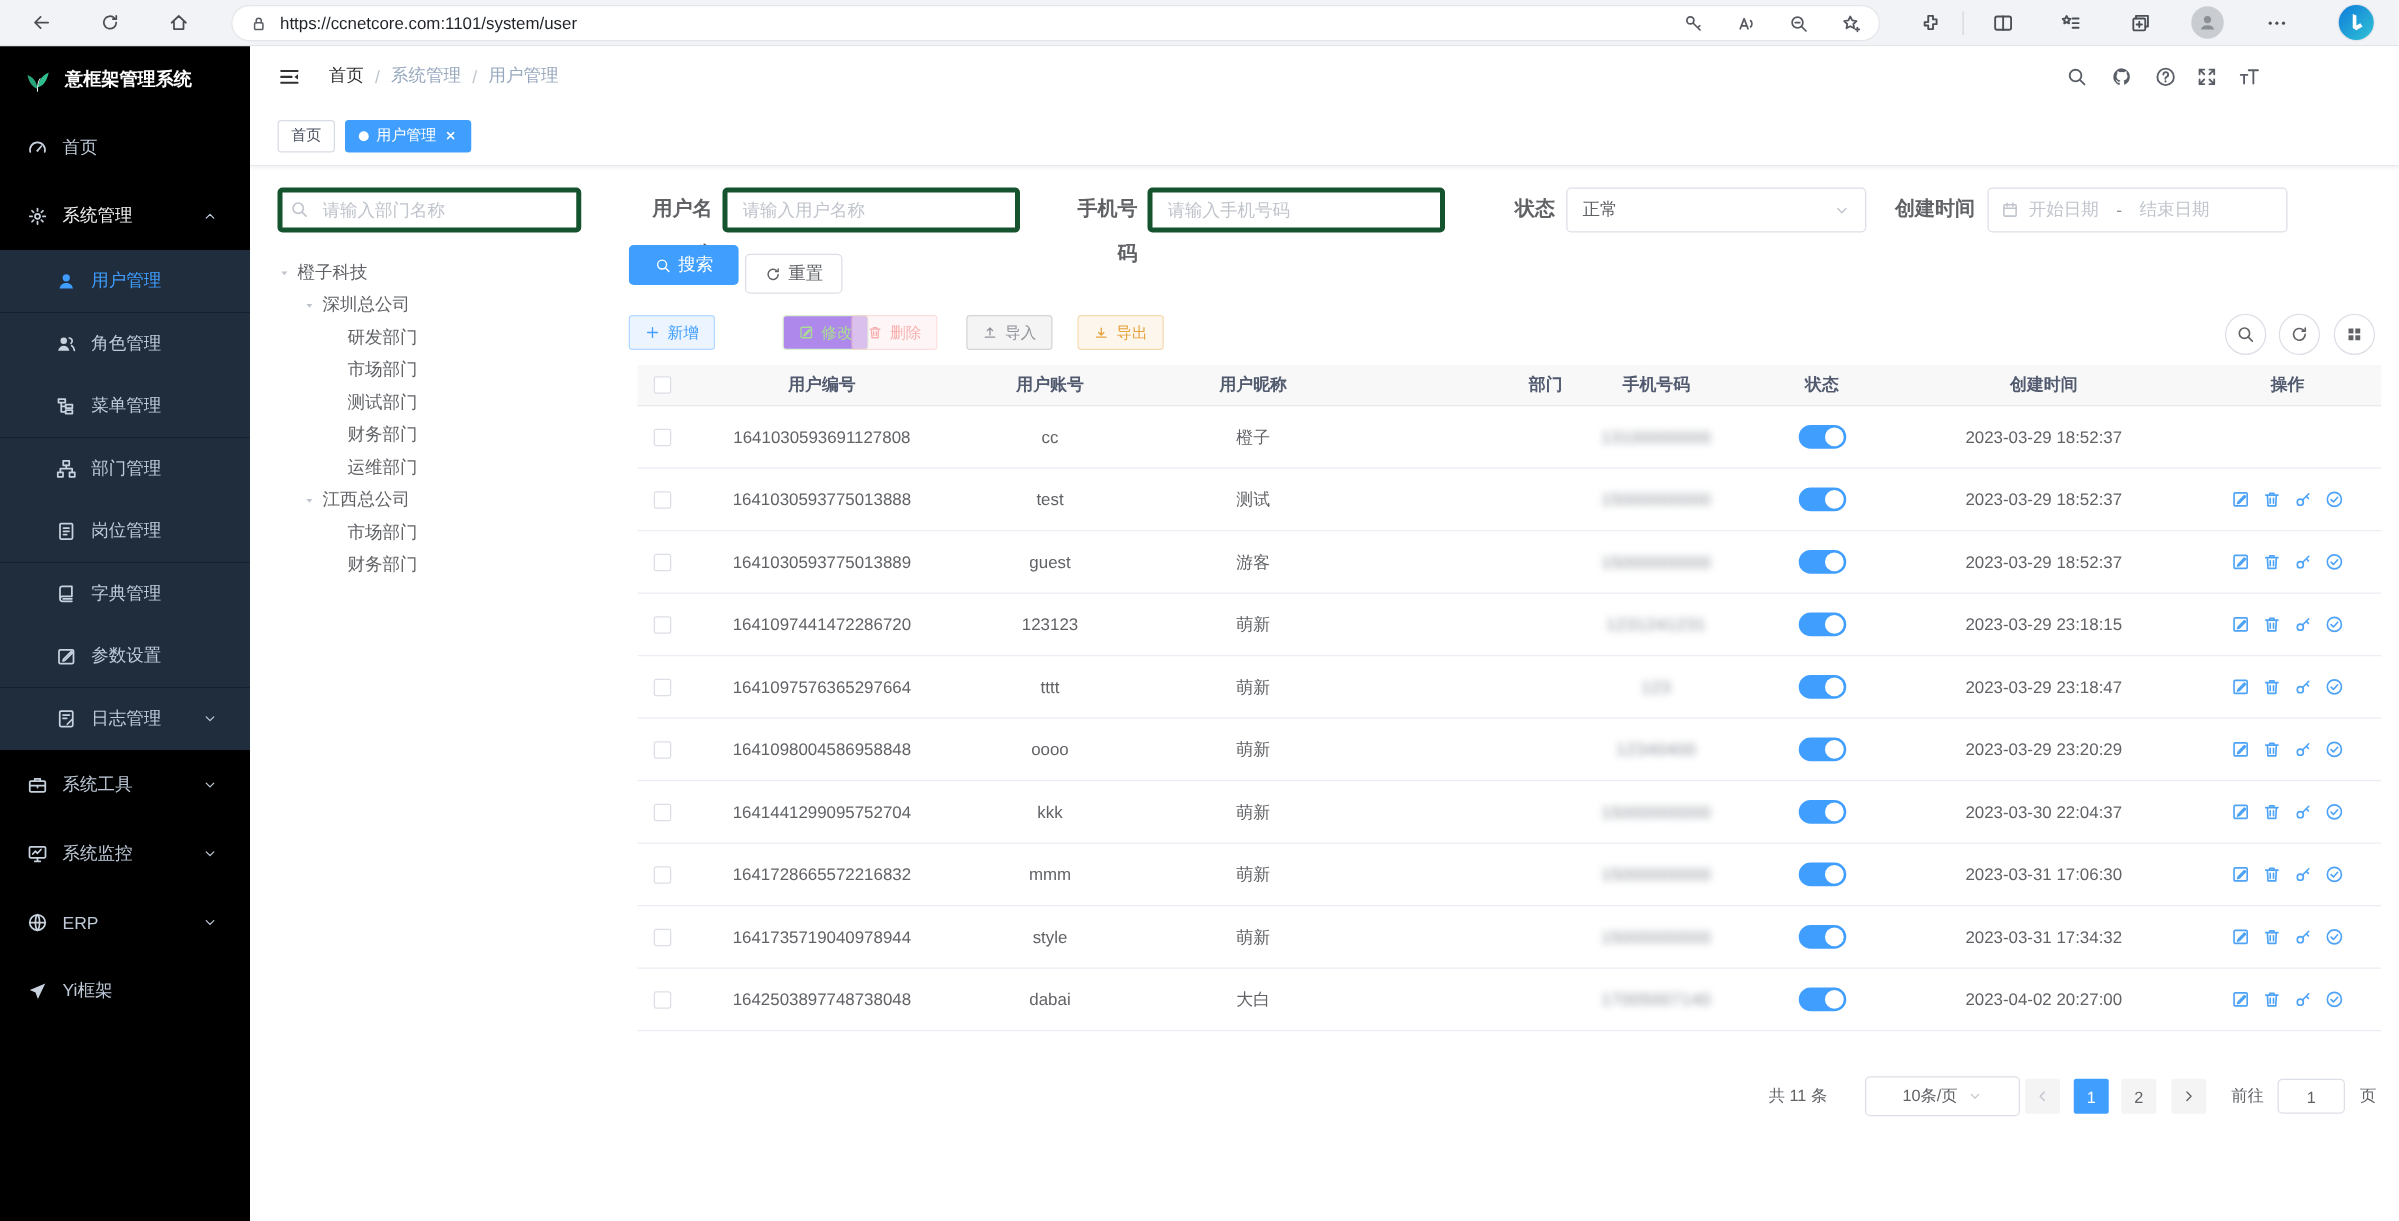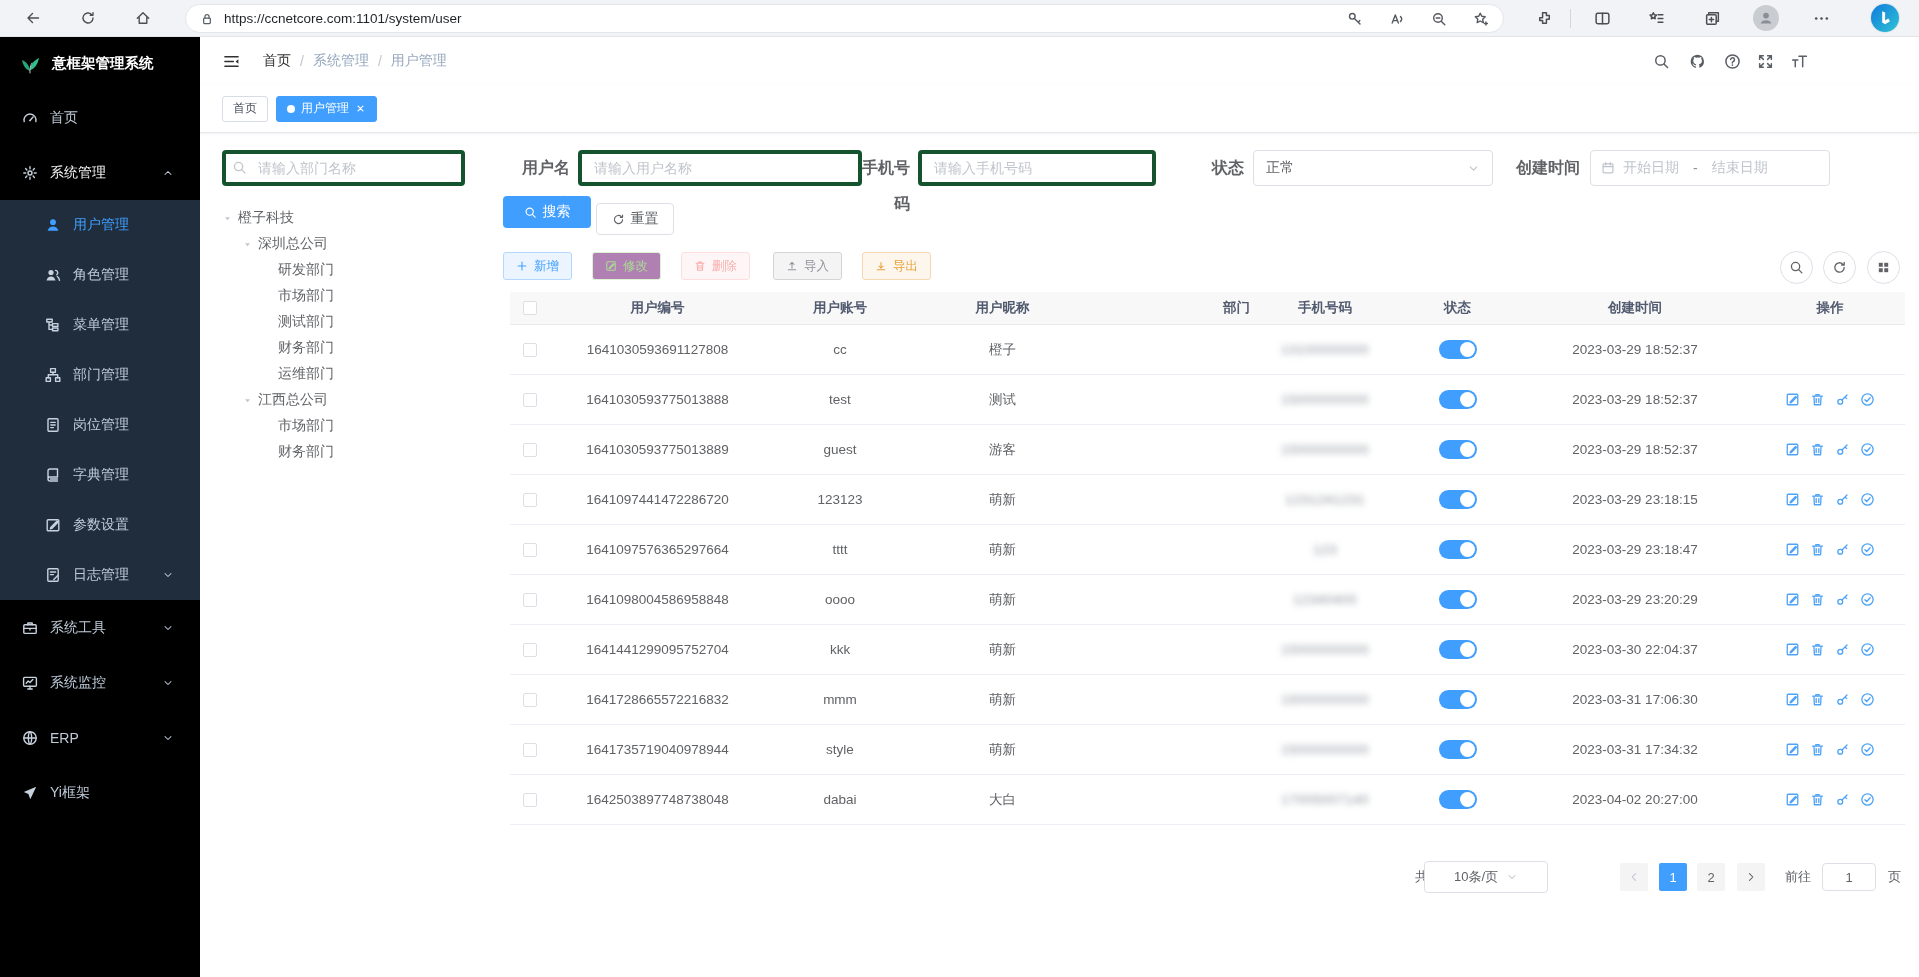--- a/index.html
+++ b/index.html
@@ -42,36 +42,36 @@
 .tab{height:26px;display:inline-flex;align-items:center;padding:0 10px;border:1px solid #d8dce5;background:#fff;color:#495060;font-size:12px;border-radius:3px;gap:6px;cursor:pointer}
 .tab.active{background:#409eff;border-color:#409eff;color:#fff}
 .tab-dot{width:8px;height:8px;border-radius:50%;background:#fff;display:inline-block}
 .tab-close{width:11px;height:11px;stroke-width:1.8}
 
 .f-label{position:absolute;top:150px;height:36px;line-height:36px;font-weight:bold;color:#606266;font-size:16px;text-align:right}
 .el-input{position:absolute;top:150px;height:36px;border:4px solid #14532d;border-radius:4px;background:#fff;font-size:14px;color:#606266;padding:0 12px;outline:none;font-family:inherit}
 .el-input::placeholder{color:#c0c4cc}
 #dept-search{left:222px;width:243px;padding-left:32px}
 #dept-search-icon{position:absolute;left:232px;top:160px;width:15px;height:15px;color:#c0c4cc}
-#username-input{left:578px;width:284px}
+#username-input{left:578px;width:238px}
 #phone-input{left:918px;width:238px}
 #status-select{position:absolute;left:1253px;top:150px;width:240px;height:36px;border:1px solid #dcdfe6;border-radius:4px;background:#fff;display:flex;align-items:center;padding:0 12px;cursor:pointer}
 #status-select .caret{margin-left:auto;width:13px;height:13px;color:#c0c4cc}
 #date-range{position:absolute;left:1590px;top:150px;width:240px;height:36px;border:1px solid #dcdfe6;border-radius:4px;background:#fff;display:flex;align-items:center;padding:0 10px;gap:8px;font-size:14px}
 #date-range .ph{color:#c0c4cc}
 #date-range .sep{color:#909399;margin:0 6px}
 #date-range .cal{width:14px;height:14px;color:#c0c4cc}
 
 .btn{position:absolute;display:inline-flex;align-items:center;justify-content:center;gap:6px;border-radius:4px;font-size:14px;cursor:pointer;border:1px solid transparent;font-family:inherit}
 #search-btn{left:503px;top:196px;width:88px;height:32px;background:#409eff;color:#fff}
 #reset-btn{left:596px;top:203px;width:78px;height:32px;background:#fff;border-color:#dcdfe6;color:#606266}
 .tb-btn{top:252px;height:28px;font-size:12.5px;border-radius:3px;padding:0 12px}
 .tb-btn .ic{width:12px;height:12px}
 #add-btn{left:503px;color:#409eff;background:#ecf5ff;border-color:#b3d8ff}
-#modify-btn{left:592px;color:#67c23a;background:#701a75;border-color:#c2e7b0;opacity:.55}
+#modify-btn{left:626px;color:#67c23a;background:#6d28d9;border-color:#c2e7b0;opacity:.55}
 #delete-btn{left:681px;color:#f56c6c;background:#fef0f0;border-color:#fbc4c4;opacity:.55}
 #import-btn{left:773px;color:#909399;background:#f4f4f5;border-color:#d3d4d6}
 #export-btn{left:862px;color:#e6a23c;background:#fdf6ec;border-color:#f5dab1}
 .mini-btn{position:absolute;top:251px;width:33px;height:33px;border:1px solid #dcdfe6;border-radius:50%;background:#fff;display:flex;align-items:center;justify-content:center;color:#606266;cursor:pointer}
 .mini-btn .ic{width:15px;height:15px}
 
 #dept-tree{position:absolute;left:222px;top:205px;width:260px}
 .tree-node{height:26px;display:flex;align-items:center;font-size:14px;color:#606266;cursor:pointer}
 .tree-node .tri{width:11px;height:11px;color:#c0c4cc;margin-right:5px}
 
@@ -87,21 +87,21 @@
 .c6{width:115px;display:flex;justify-content:center}
 .c7{width:240px;text-align:center}
 .c8{width:150px;display:flex;justify-content:center;gap:10px}
 .cbx{width:14px;height:14px;border:1px solid #dcdfe6;border-radius:2px;background:#fff;cursor:pointer}
 .phone-blur{filter:blur(3px);color:#8a9099;letter-spacing:.5px}
 .toggle{position:relative;width:38px;height:19px;border-radius:10px;background:#409eff;display:inline-block;cursor:pointer}
 .toggle .knob{position:absolute;right:2px;top:2px;width:15px;height:15px;border-radius:50%;background:#fff}
 .act-ic{width:15px;height:15px;color:#4ea3f7;cursor:pointer}
 
 #pg-total{position:absolute;left:1415px;top:861px;height:32px;line-height:32px;font-size:13px;color:#606266}
-#pg-size{position:absolute;left:1424px;top:861px;width:124px;height:32px;border:1px solid #dcdfe6;border-radius:4px;background:#fff;display:flex;align-items:center;justify-content:center;gap:8px;font-size:13px;color:#606266;cursor:pointer}
+#pg-size{position:absolute;left:1492px;top:861px;width:124px;height:32px;border:1px solid #dcdfe6;border-radius:4px;background:#fff;display:flex;align-items:center;justify-content:center;gap:8px;font-size:13px;color:#606266;cursor:pointer}
 #pg-size .caret{width:12px;height:12px;color:#c0c4cc}
 .pg-btn{position:absolute;top:863px;width:28px;height:28px;border-radius:2px;background:#f4f4f5;display:flex;align-items:center;justify-content:center;font-size:13px;color:#606266;cursor:pointer}
 .pg-btn .ic{width:12px;height:12px}
 #pg-prev{left:1620px;color:#c0c4cc}
 #pg-next{left:1737px}
 #pg-pages{position:absolute;left:1659px;top:863px;display:flex;gap:10px}
 .pg-page{width:28px;height:28px;border-radius:2px;background:#f4f4f5;display:flex;align-items:center;justify-content:center;font-size:13px;color:#606266;cursor:pointer}
 .pg-page.active{background:#409eff;color:#fff}
 #pg-goto-label{position:absolute;left:1785px;top:861px;height:32px;line-height:32px;font-size:13px}
 #pg-goto{position:absolute;left:1822px;top:863px;width:54px;height:28px;border:1px solid #dcdfe6;border-radius:4px;text-align:center;font-size:13px;color:#606266;outline:none;font-family:inherit}

